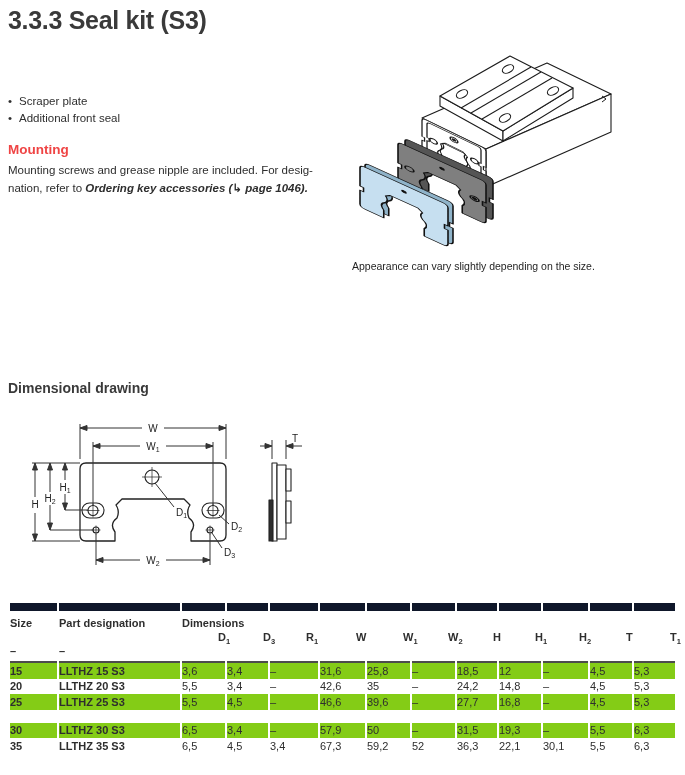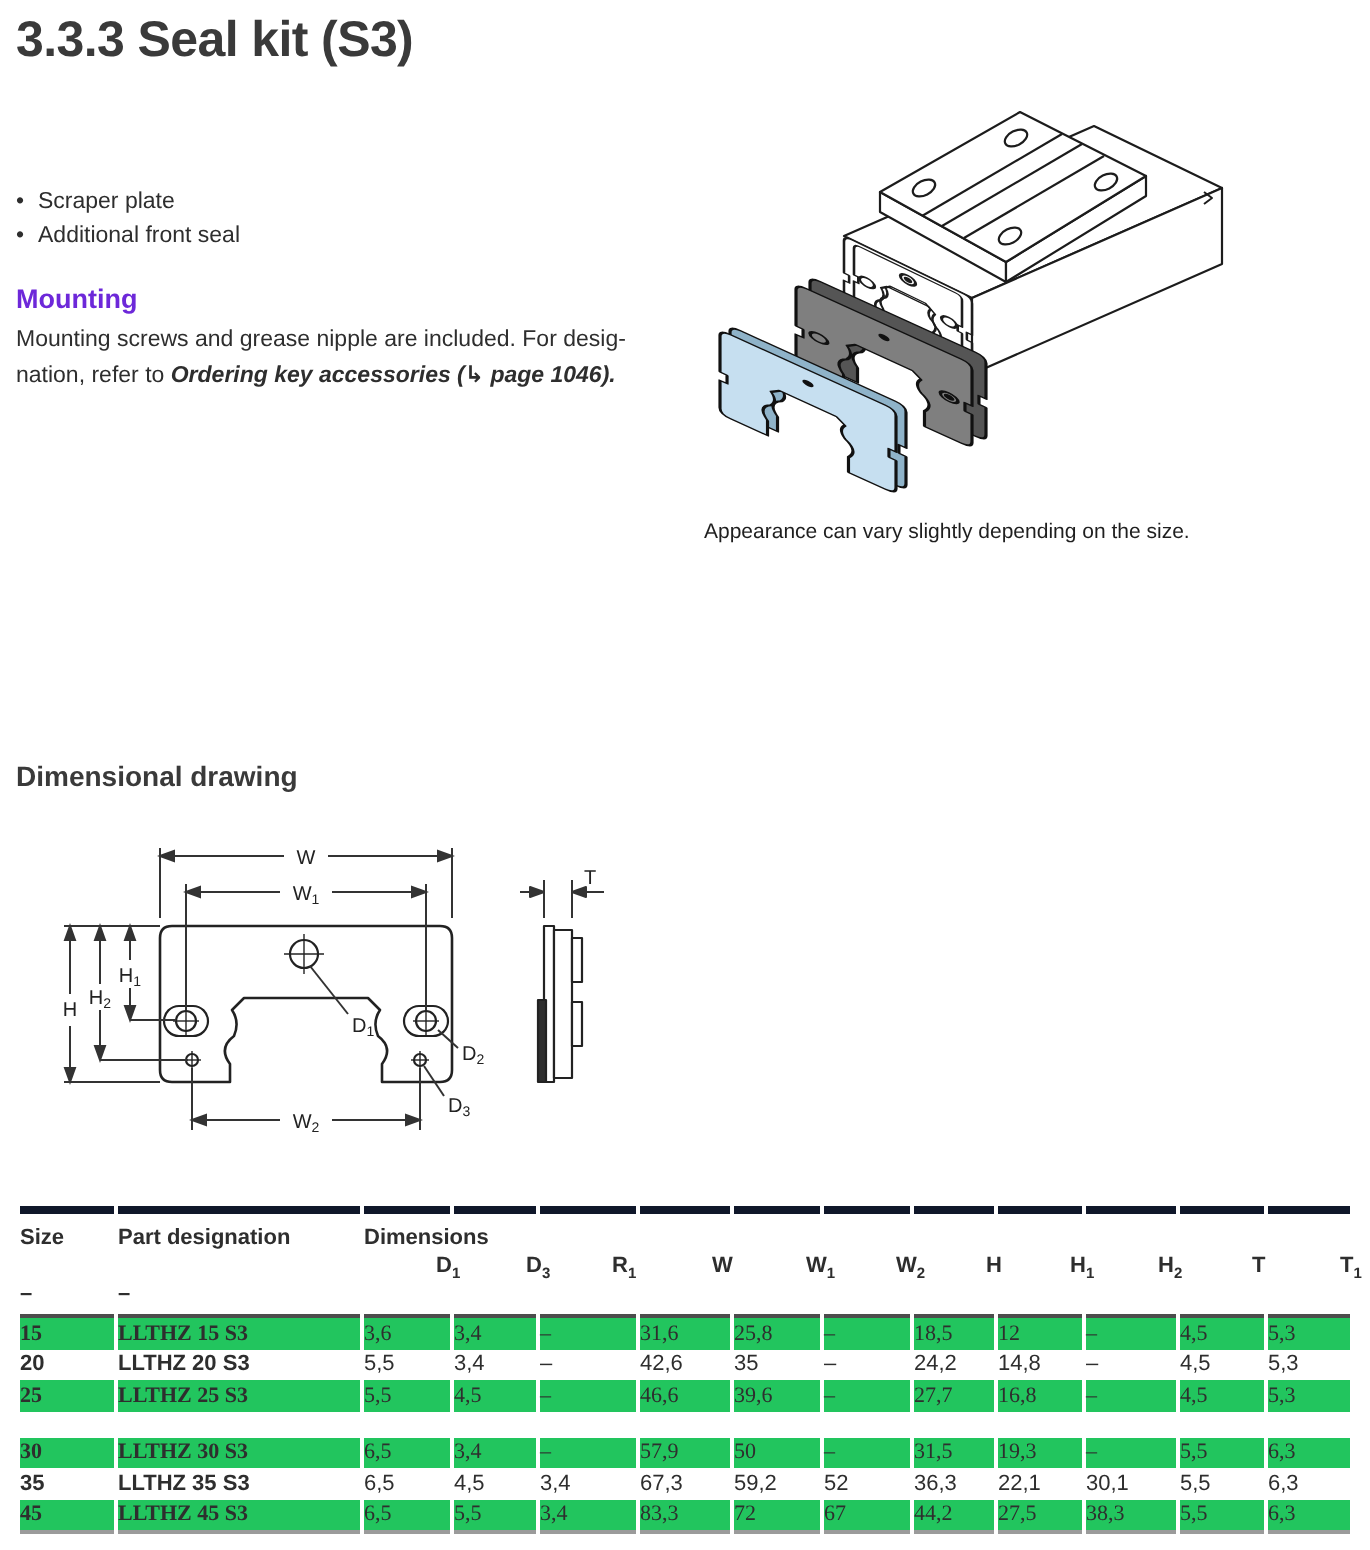--- a/index.html
+++ b/index.html
@@ -9,38 +9,38 @@
     font-family:"Liberation Sans","DejaVu Sans",sans-serif; color:#2e2e2e;
   }
   .page-title {
     position:absolute; left:8px; top:6px;
     font-size:25px; font-weight:bold; color:#3a3a3a; letter-spacing:-0.3px;
   }
   .intro-lead { position:absolute; left:8px; top:76px; font-size:11.5px; color:#2e2e2e; }
   .component-list { position:absolute; left:8px; top:93px; list-style:none; font-size:11.5px; }
   .component-list li { line-height:17px; }
   .component-list .bullet { display:inline-block; width:11px; color:#2e2e2e; }
-  .mounting-heading { position:absolute; left:8px; top:142px; font-size:13.5px; font-weight:bold; color:#6d28d9; }
+  .mounting-heading { position:absolute; left:8px; top:142px; font-size:13.5px; font-weight:bold; color:#ef4444; }
   .mounting-text { position:absolute; left:8px; top:161px; width:348px; font-size:11.5px; line-height:18px; }
   .mounting-text strong { font-weight:bold;font-style:italic; }
   .product-figure { position:absolute; left:350px; top:50px; width:310px; height:215px; }
   .figure-caption { position:absolute; left:352px; top:260px; font-size:10.5px; color:#1f1f1f; }
   .drawing-heading { position:absolute; left:8px; top:380px; font-size:14px; font-weight:bold; color:#3a3a3a; }
   .dim-drawing { position:absolute; left:28px; top:413px; width:300px; height:180px; }
 
   
   .table-wrap { position:absolute; left:8px; top:603px; width:670px; }
   table.dim-table { border-collapse:separate; border-spacing:2px 0; table-layout:fixed; width:669px; font-size:11px; }
   .dim-table th, .dim-table td { text-align:left; padding:0; white-space:nowrap; overflow:visible; }
   .dim-table thead th { font-weight:bold; vertical-align:bottom; }
-  .dim-table tr.trule th { border-top:4px solid #0f172a; padding-top:6px; }
+  .dim-table tr.trule th { border-top:8px solid #0f172a; padding-top:6px; }
   .dim-table tr.tsub th { font-weight:bold; padding-top:2px;padding-left:36px; }
   .dim-table tr.tunits th { border-bottom:2px solid #4c4c4c; padding:2px 0 4px 0; font-weight:bold; }
   .dim-table tbody td { padding:1.5px 0 2px 0; }
-  .dim-table tbody tr.stripe td { background:#22c55e;font-family:Liberation Serif, serif; }
+  .dim-table tbody tr.stripe td { background:#84cc16; }
   .dim-table tbody tr.gap td { height:13px; background:#fff; }
   .dim-table tbody tr.last td { border-bottom:2px solid #9b9b9b; }
   .dim-table td.b { font-weight:bold; }
   sub { font-size:7.5px; line-height:0; }
 
   svg text { font-family:"Liberation Sans","DejaVu Sans",sans-serif; fill:#222; }
 </style>
 </head>
 <body>
 
@@ -339,32 +339,17 @@
             <td>3,4</td>
             <td>67,3</td>
             <td>59,2</td>
             <td>52</td>
             <td>36,3</td>
             <td>22,1</td>
             <td>30,1</td>
             <td>5,5</td>
             <td>6,3</td>
           </tr>
-          <tr class="stripe last">
-            <td class="b">45</td>
-            <td class="b">LLTHZ 45 S3</td>
-            <td>6,5</td>
-            <td>5,5</td>
-            <td>3,4</td>
-            <td>83,3</td>
-            <td>72</td>
-            <td>67</td>
-            <td>44,2</td>
-            <td>27,5</td>
-            <td>38,3</td>
-            <td>5,5</td>
-            <td>6,3</td>
-          </tr>
         </tbody>
     </table>
   </div>
 
 </div>
 
 </body></html>

